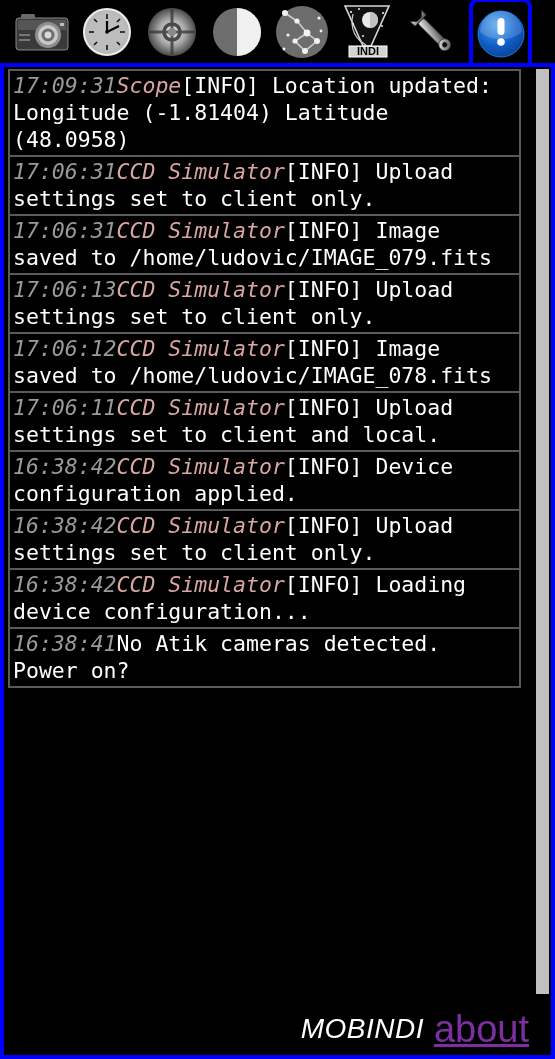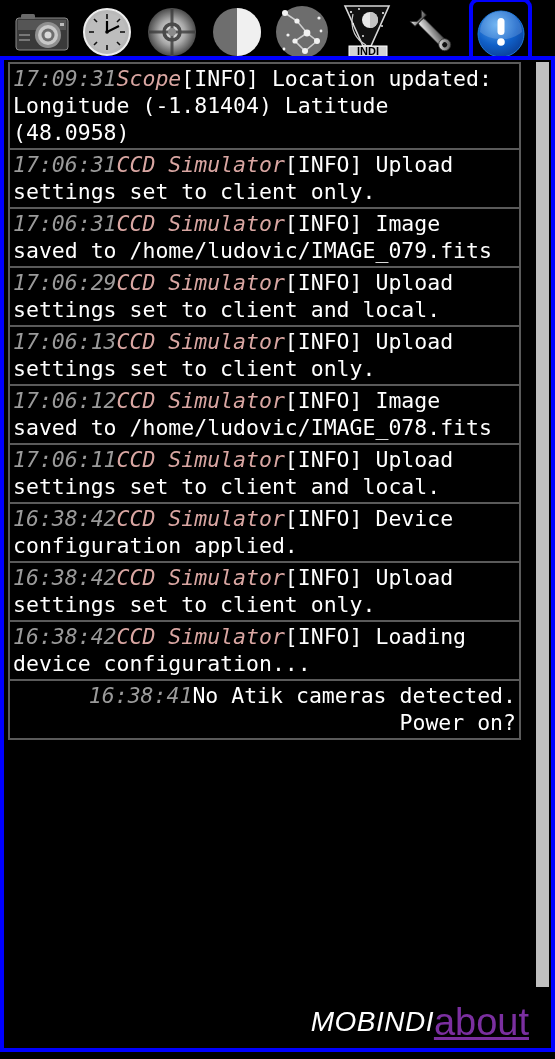--- a/index.html
+++ b/index.html
@@ -53,21 +53,21 @@
     border-top-right-radius: 9px;
     box-sizing: border-box;
     height: 67px;
     margin-left: 6px;
   }
 
   
   .panel {
     position: absolute;
     left: 0;
-    top: 56px;
+    top: 63px;
     width: 555px;
     height: 996px;
     box-sizing: border-box;
     border: 4px solid #0000ff;
     background: #000000;
     display: flex;
     flex-direction: column;
   }
 
   .log-area {
@@ -90,21 +90,20 @@
     color: #ffffff;
     font-size: 21.5px;
     line-height: 27px;
     padding: 1px 3px 2px 3px;
     box-sizing: border-box;
     word-wrap: break-word;
     overflow-wrap: break-word;
   }
   .log-entry:last-child {
     border-bottom-width: 2px;
-    text-align: right;
   }
 
   .ts {
     color: #9a9a9a;
     font-style: italic;
   }
   .dev {
     color: #d9a6a2;
     font-style: italic;
   }
@@ -141,20 +140,21 @@
     justify-content: flex-end;
     padding-right: 22px;
     box-sizing: border-box;
   }
   .brand {
     color: #ffffff;
     font-family: "Liberation Sans", sans-serif;
     font-style: italic;
     font-size: 28px;
     letter-spacing: 0.5px;
+    margin-right: 10px;
   }
   .about-link {
     color: #7b2fa0;
     font-family: "Liberation Sans", sans-serif;
     font-size: 38px;
     text-decoration: underline;
     cursor: pointer;
   }
 </style>
 </head>
@@ -315,21 +315,20 @@
 
   </div>
 
   <div class="panel">
 
     <div class="log-area">
       <div class="log-list" id="log-list">
           <div class="log-entry"><span class="ts">17:09:31</span><span class="dev">Scope</span><span class="msg">[INFO] Location updated: Longitude (-1.81404) Latitude (48.0958)</span></div>
           <div class="log-entry"><span class="ts">17:06:31</span><span class="dev">CCD Simulator</span><span class="msg">[INFO] Upload settings set to client only.</span></div>
           <div class="log-entry"><span class="ts">17:06:31</span><span class="dev">CCD Simulator</span><span class="msg">[INFO] Image saved to /home/ludovic/IMAGE_079.fits</span></div>
-          <div class="log-entry"><span class="ts">17:06:29</span><span class="dev">CCD Simulator</span><span class="msg">[INFO] Upload settings set to client and local.</span></div>
           <div class="log-entry"><span class="ts">17:06:13</span><span class="dev">CCD Simulator</span><span class="msg">[INFO] Upload settings set to client only.</span></div>
           <div class="log-entry"><span class="ts">17:06:12</span><span class="dev">CCD Simulator</span><span class="msg">[INFO] Image saved to /home/ludovic/IMAGE_078.fits</span></div>
           <div class="log-entry"><span class="ts">17:06:11</span><span class="dev">CCD Simulator</span><span class="msg">[INFO] Upload settings set to client and local.</span></div>
           <div class="log-entry"><span class="ts">16:38:42</span><span class="dev">CCD Simulator</span><span class="msg">[INFO] Device configuration applied.</span></div>
           <div class="log-entry"><span class="ts">16:38:42</span><span class="dev">CCD Simulator</span><span class="msg">[INFO] Upload settings set to client only.</span></div>
           <div class="log-entry"><span class="ts">16:38:42</span><span class="dev">CCD Simulator</span><span class="msg">[INFO] Loading device configuration...</span></div>
           <div class="log-entry"><span class="ts">16:38:41</span><span class="msg">No Atik cameras detected. Power on?</span></div>
         </div>
 
       <div class="scrollbar-track">

